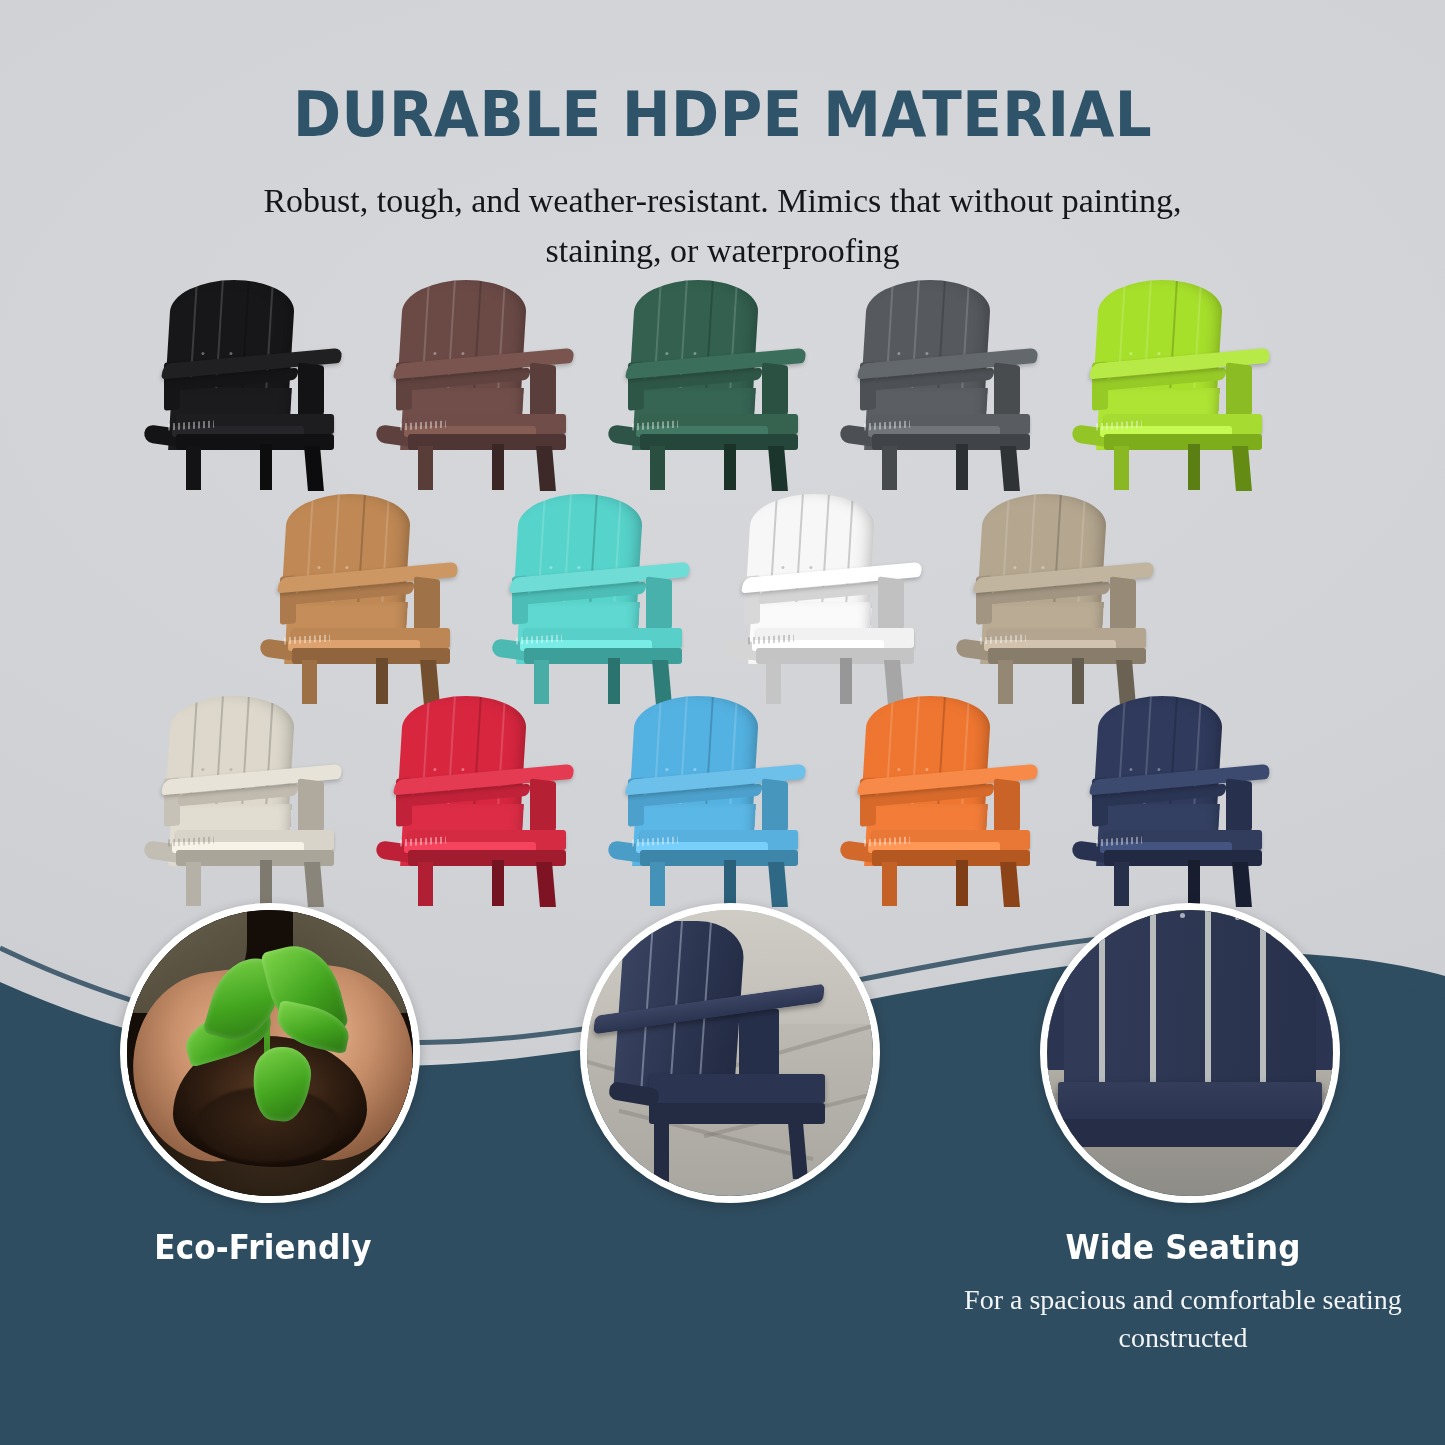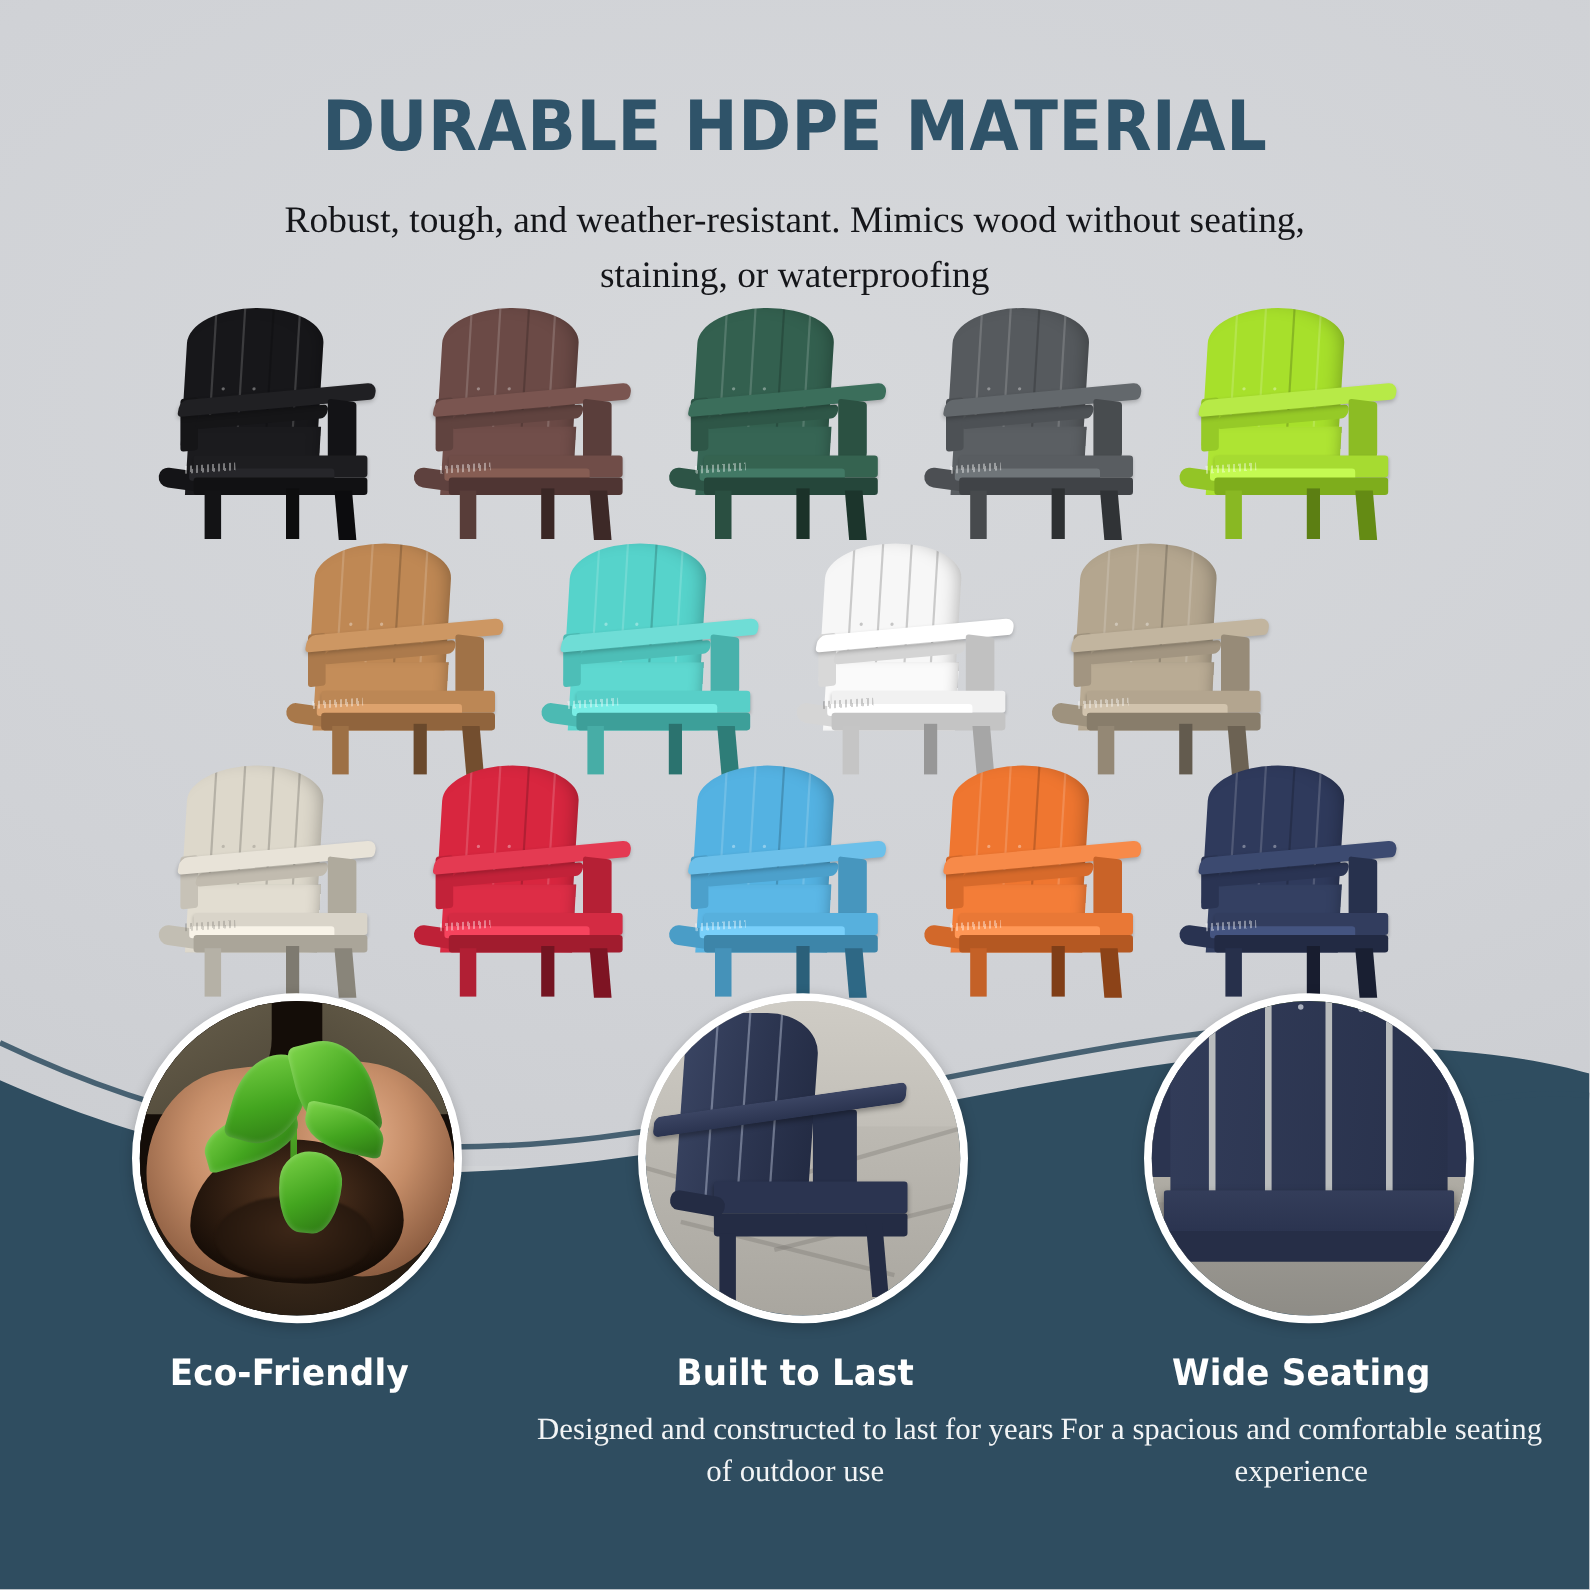--- a/index.html
+++ b/index.html
@@ -203,21 +203,21 @@
   }
 </style>
 </head>
 <body>
 
 <div class="stage">
 
   <div class="top-bg"></div>
 
   <div class="headline">DURABLE HDPE MATERIAL</div>
-  <div class="subhead">Robust, tough, and weather-resistant. Mimics wood without seating, staining, or waterproofing</div>
+  <div class="subhead">Robust, tough, and weather-resistant. Mimics that without painting, staining, or waterproofing</div>
 
   <div class="grid">
 
     <div class="chair-cell" style="left:140px;top:14px;">
       <div class="chair">
         <div class="ch-back" style="background:#17171a">
           <div class="slat" style="left:24px"></div>
             <div class="slat" style="left:50px"></div>
           <div class="slat dk" style="left:76px"></div>
             <div class="slat" style="left:100px"></div>
@@ -645,23 +645,19 @@
       </div>
       <div class="cu-seat"></div>
       <div class="cu-seat2"></div>
     </div>
   </div>
 
   <div class="feat" style="left:28px;top:1228px;">
     <div class="feat-title">Eco-Friendly</div>
   </div>
 
-  <div class="feat" style="left:488px;top:1228px;">
-    <div class="feat-title">Built to Last</div>
-    <div class="feat-desc">Designed and constructed to last for years of outdoor use</div>
-  </div>
 
   <div class="feat" style="left:948px;top:1228px;">
     <div class="feat-title">Wide Seating</div>
-    <div class="feat-desc">For a spacious and comfortable seating experience</div>
+    <div class="feat-desc">For a spacious and comfortable seating constructed</div>
   </div>
 
 </div>
 
 </body></html>

